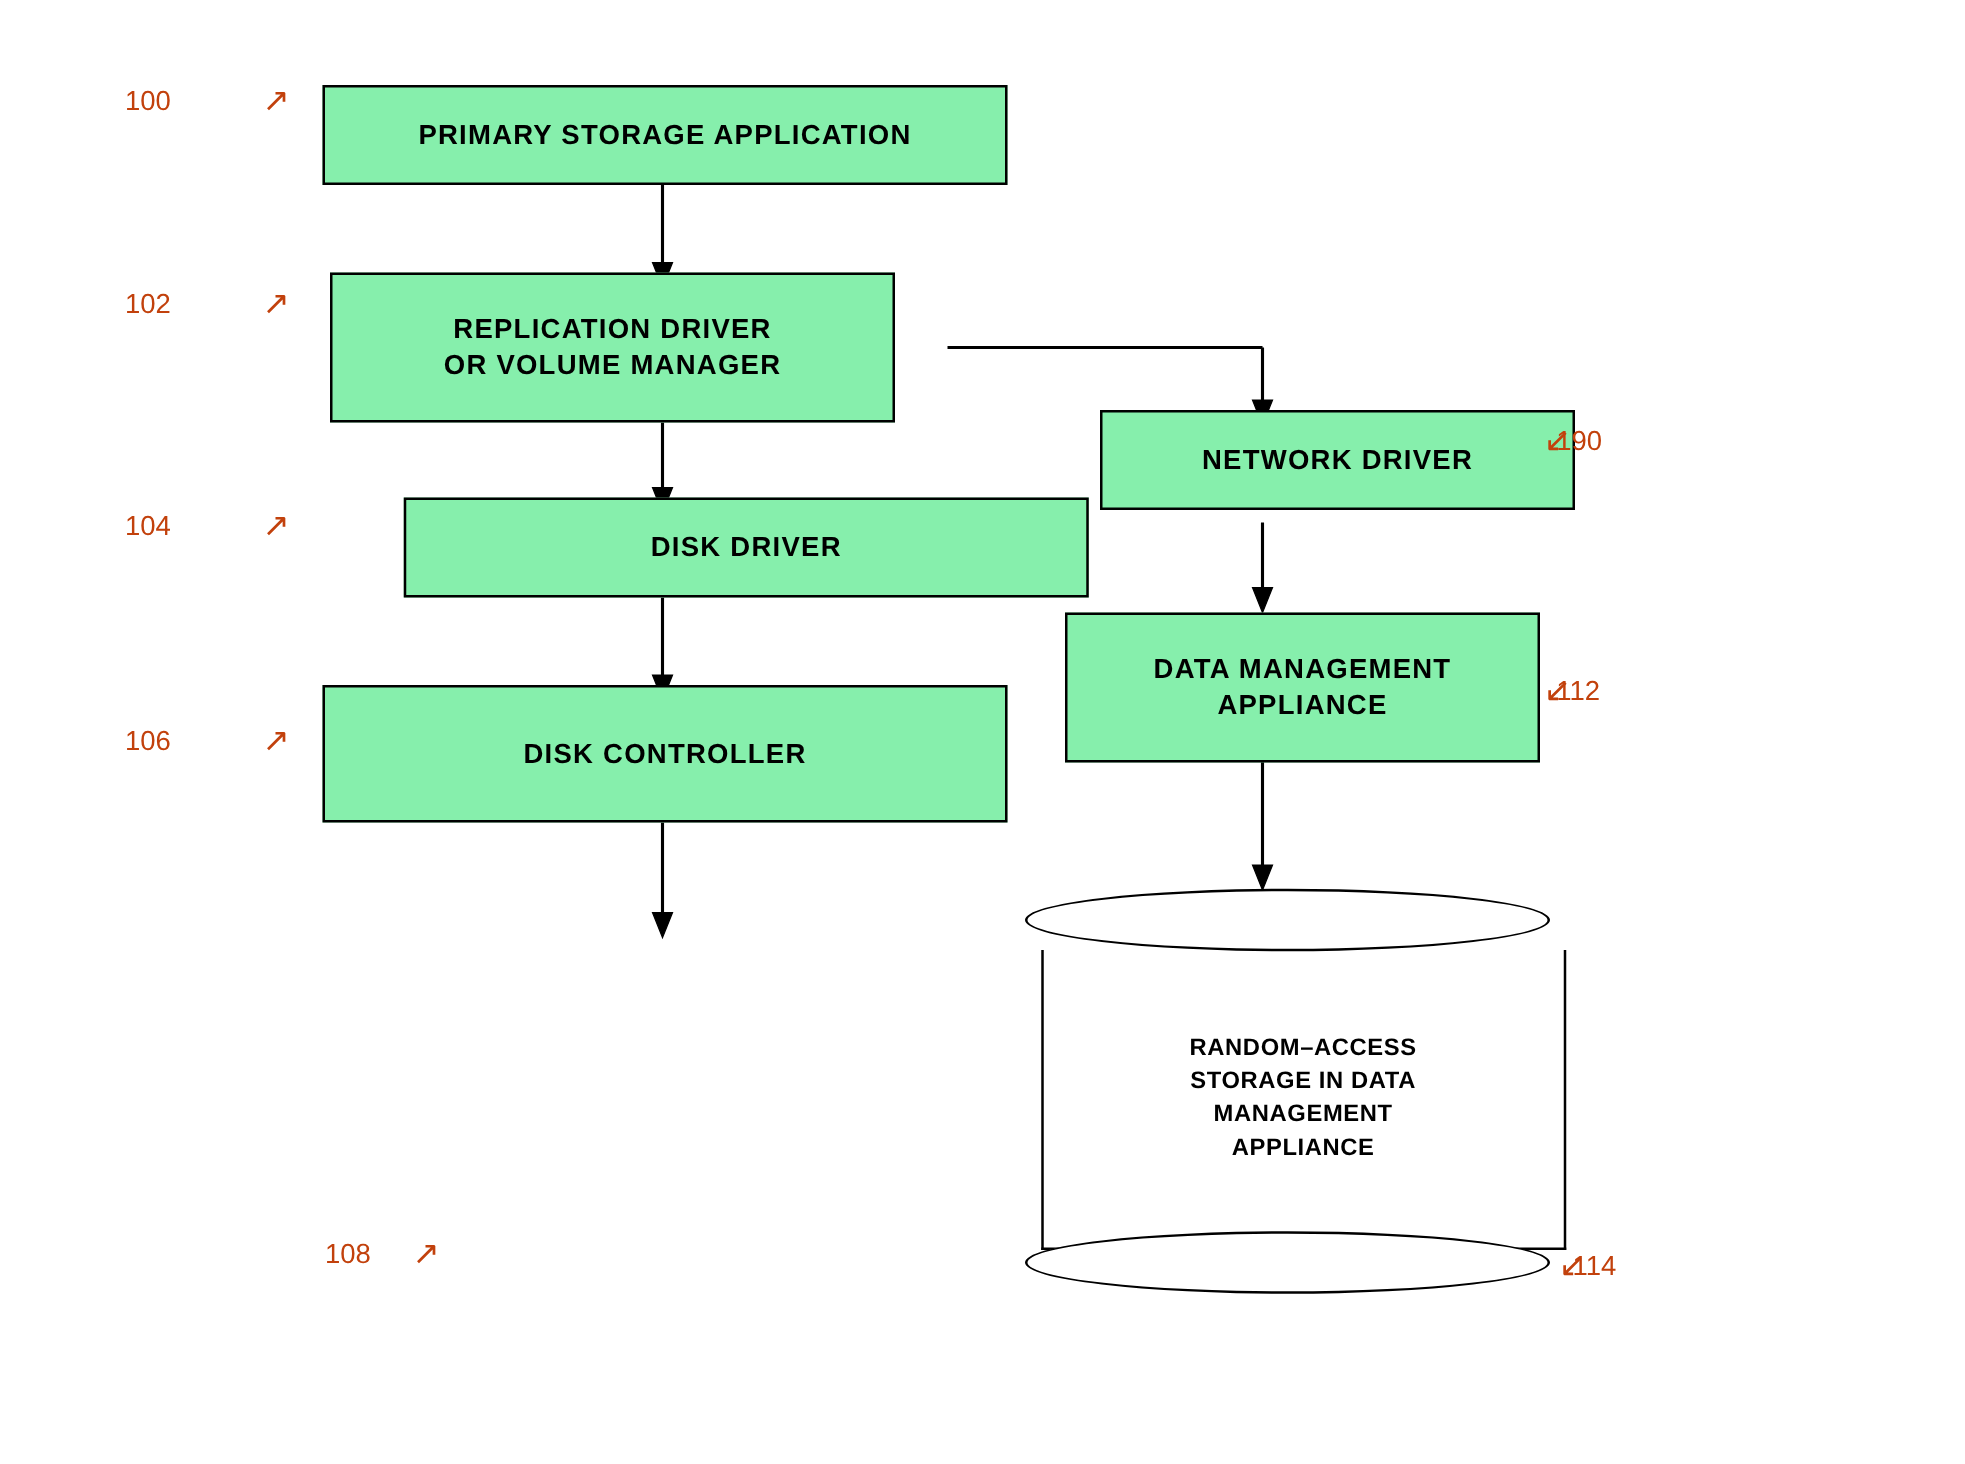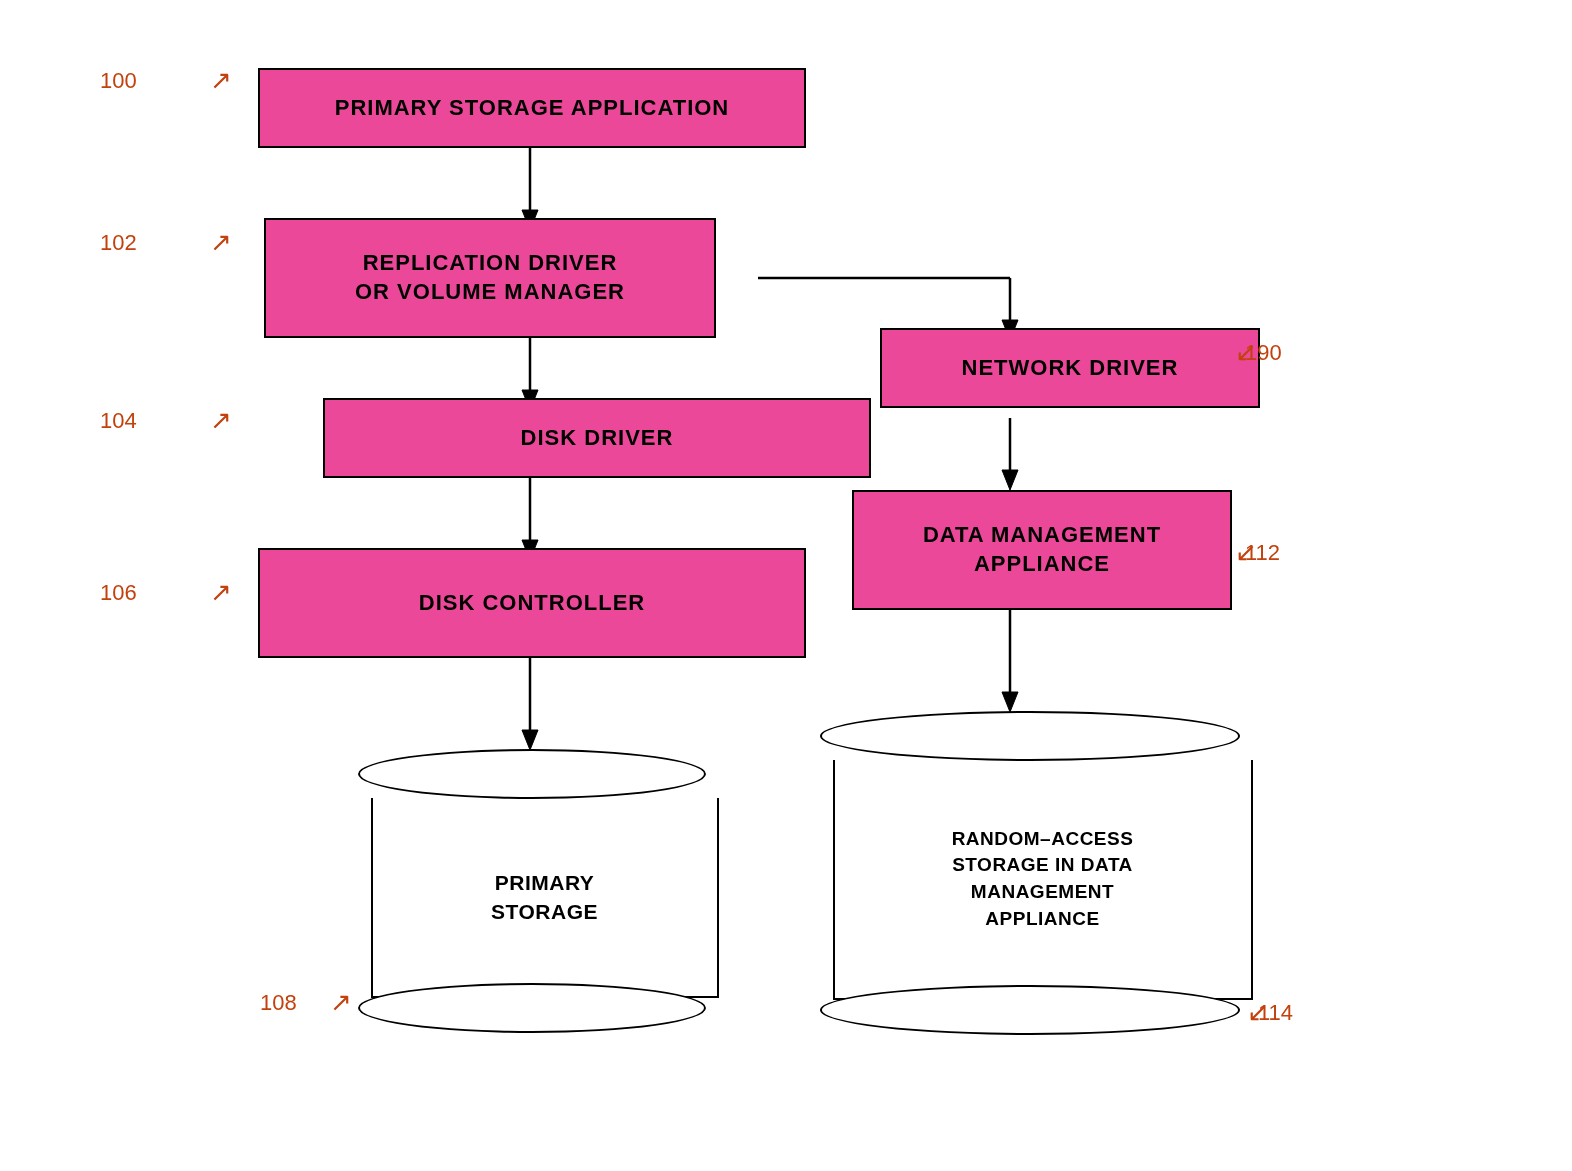--- a/index.html
+++ b/index.html
@@ -15,21 +15,21 @@
     #diagram {
       position: relative;
       width: 1572px;
       height: 1171px;
     }
 
     
     .box {
       position: absolute;
       border: 2.5px solid #000;
-      background: #ec4899;
+      background: #86efac;
       display: flex;
       align-items: center;
       justify-content: center;
       text-align: center;
       font-size: 22px;
       font-weight: bold;
       letter-spacing: 1px;
       line-height: 1.3;
     }
 
@@ -152,28 +152,20 @@
   </div>
   <span class="label" style="left:100px; top:408px;">104</span>
   <span class="label" style="left:210px; top:405px; font-size:26px;">↗</span>
 
   <div class="box" style="left:258px; top:548px; width:548px; height:110px;">
     <span>DISK CONTROLLER</span>
   </div>
   <span class="label" style="left:100px; top:580px;">106</span>
   <span class="label" style="left:210px; top:577px; font-size:26px;">↗</span>
 
-  <div class="cylinder" style="left:358px; top:748px; width:348px;">
-    <div class="cyl-top" style="width:348px; height:50px;"></div>
-    <div class="cyl-body" style="width:348px; height:200px;">
-      <span style="white-space:pre-line;">PRIMARY
-STORAGE</span>
-    </div>
-    <div class="cyl-bottom" style="width:348px; height:50px;"></div>
-  </div>
   <span class="label" style="left:260px; top:990px;">108</span>
   <span class="label" style="left:330px; top:987px; font-size:26px;">↗</span>
 
   <div class="box" style="left:852px; top:328px; width:380px; height:80px;margin-left:28px;">
     <span>NETWORK DRIVER</span>
   </div>
   <span class="label" style="left:1245px; top:340px;">190</span>
   <span class="label" style="left:1235px; top:337px; font-size:26px;">↙</span>
 
   <div class="box" style="left:852px; top:490px; width:380px; height:120px;">

